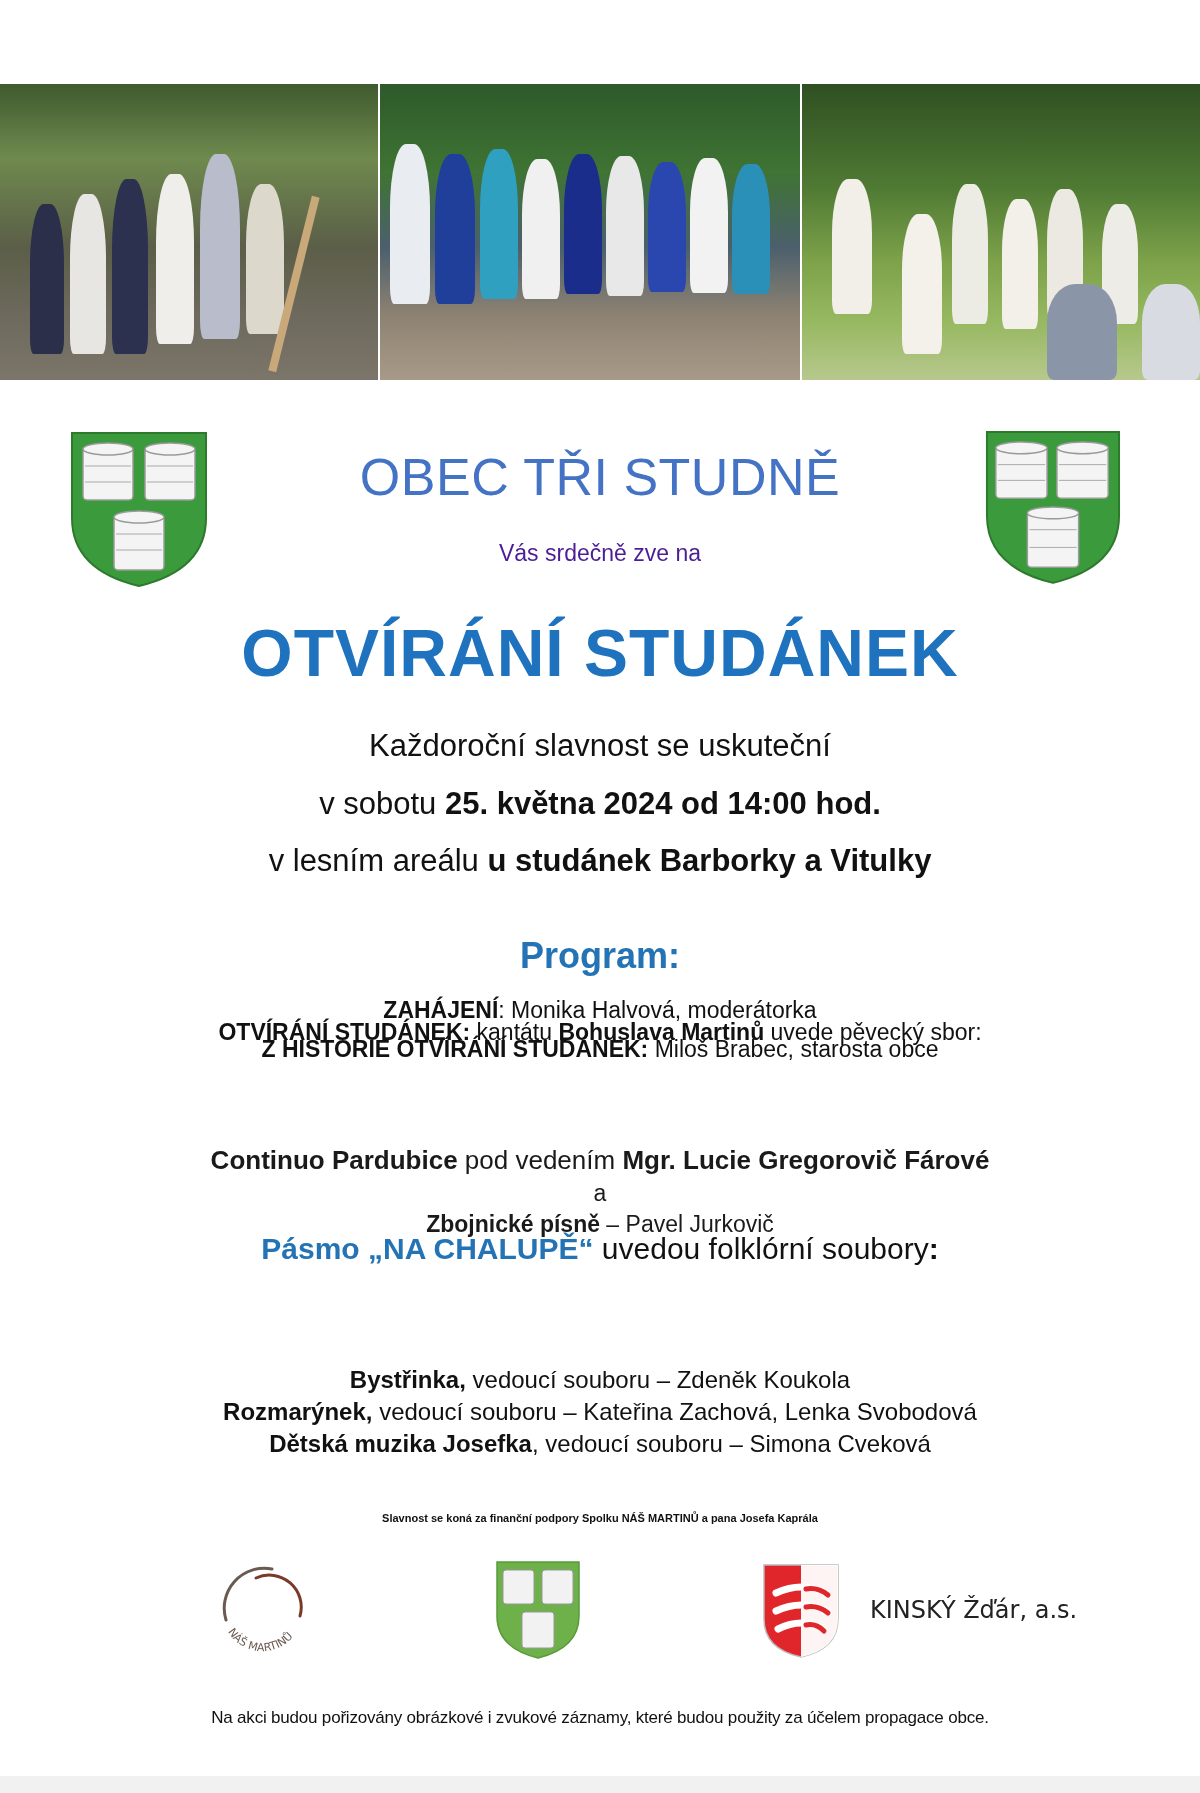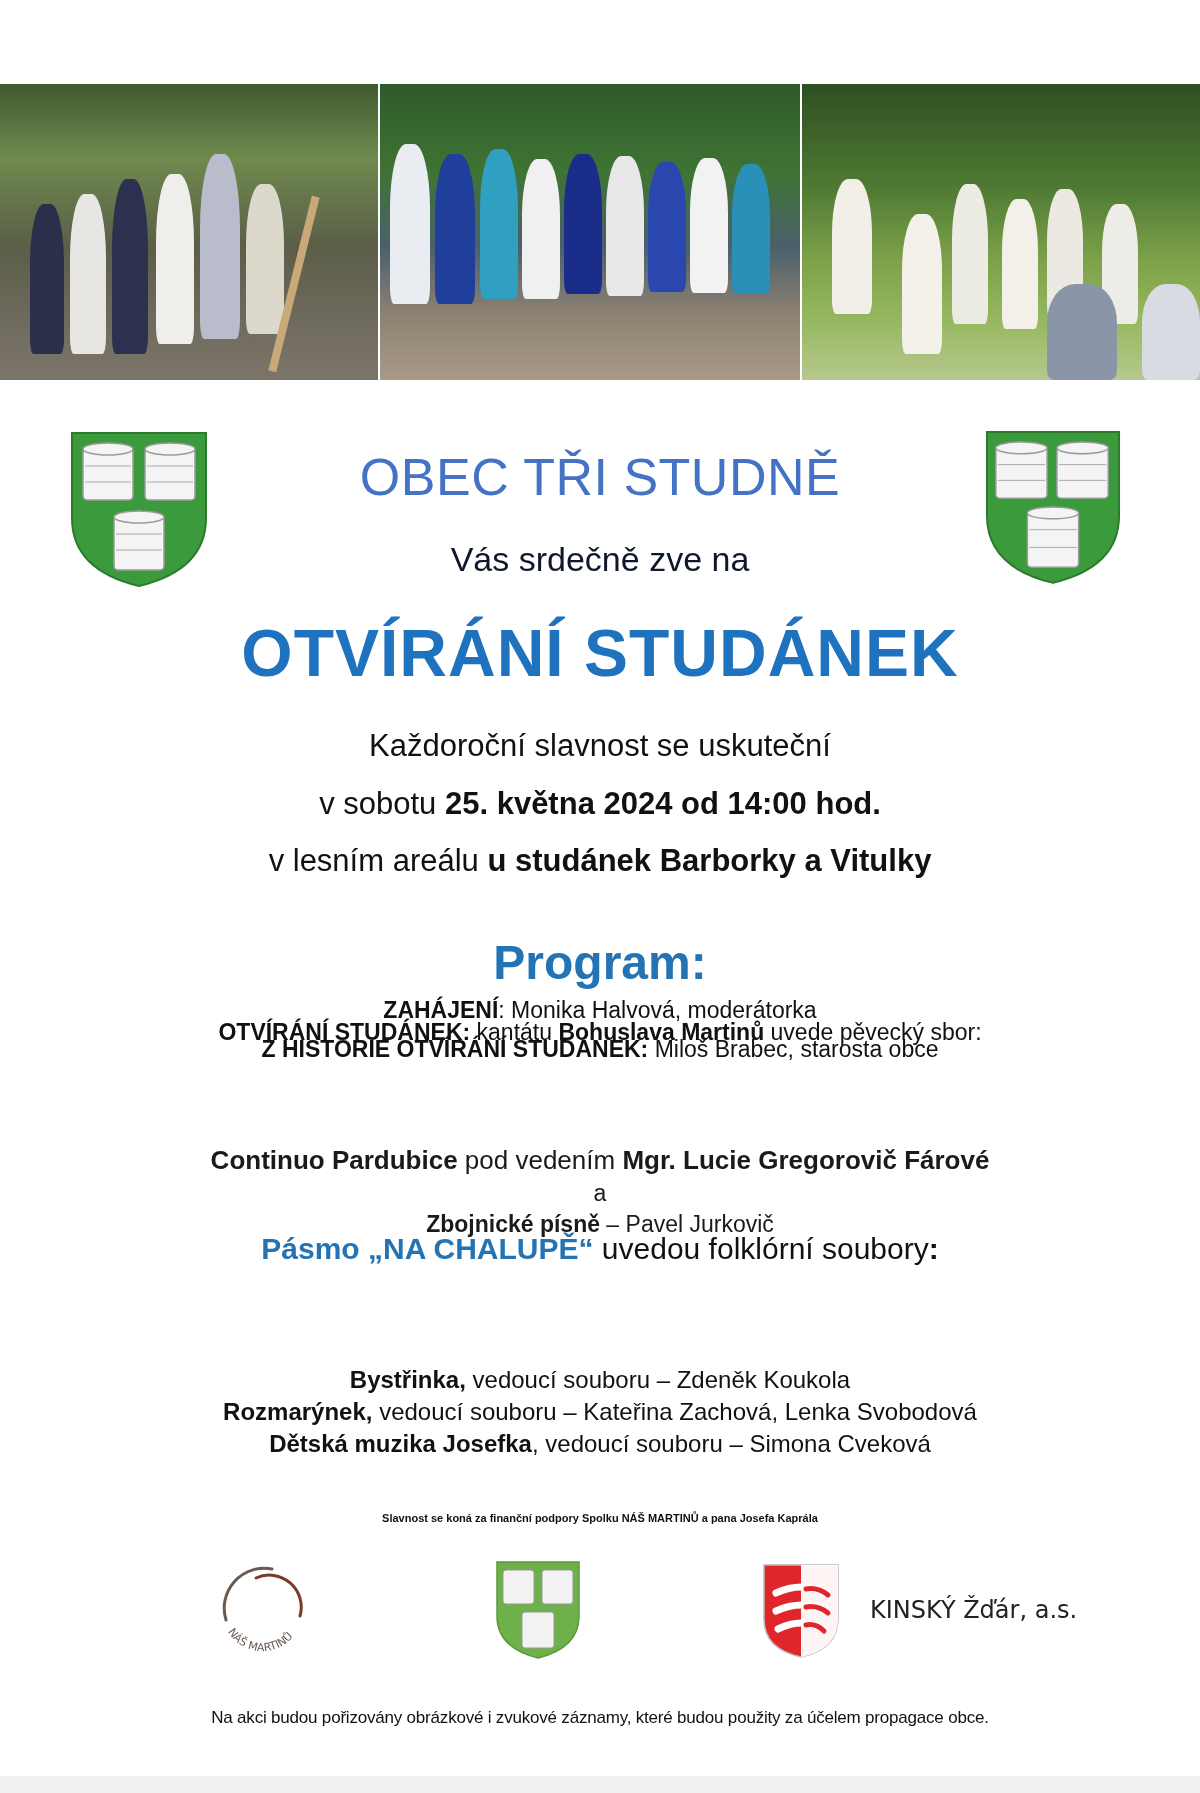--- a/index.html
+++ b/index.html
@@ -14,29 +14,29 @@
   .photo-3 { width: 398px; background: linear-gradient(180deg, #2f4f22 0%, #4f7a33 35%, #7da24a 60%, #96b860 80%, #b7c88d 100%); }
   .fig { position: absolute; border-radius: 40% 40% 10% 10%; }
 
   
   .coa { position: absolute; }
   .coa svg { display: block; width: 100%; height: 100%; }
 
   .center { position: absolute; left: 0; width: 1200px; text-align: center; white-space: nowrap; }
 
   .title-obec { top: 447px; font-size: 52px; font-weight: 400; color: #4472c4; letter-spacing: 0.5px; }
-  .invite { top: 540px; font-size: 34px; color: #0f172a; }
+  .invite { top: 540px; font-size: 23px; color: #4c1d95; }
   .title-main { top: 615px; font-size: 66px; font-weight: 700; color: #1f73be; letter-spacing: 1px; }
   .intro-line { font-size: 31px; color: #111; }
   .intro-1 { top: 728px; }
   .intro-2 { top: 786px; }
   .intro-3 { top: 843px; }
   b, .b { font-weight: 700; }
 
-  .prog-title { top: 935px; font-size: 48px; font-weight: 700; color: #2474b5; }
+  .prog-title { top: 935px; font-size: 36px; font-weight: 700; color: #2474b5; }
   .prog-line { font-size: 23px; color: #111; }
   .prog-1 { top: 997px; }
   .prog-2 { top: 1036px; }
   .prog-3 { top: 1019px; }
   .perf-1 { top: 1145px; font-size: 26px; }
   .perf-and { top: 1180px; font-size: 23px; }
   .perf-2 { top: 1211px; font-size: 23px; }
 
   .pasmo { top: 1232px; font-size: 30px; color: #111; }
   .pasmo .blue { color: #2474b5; font-weight: 700; }

